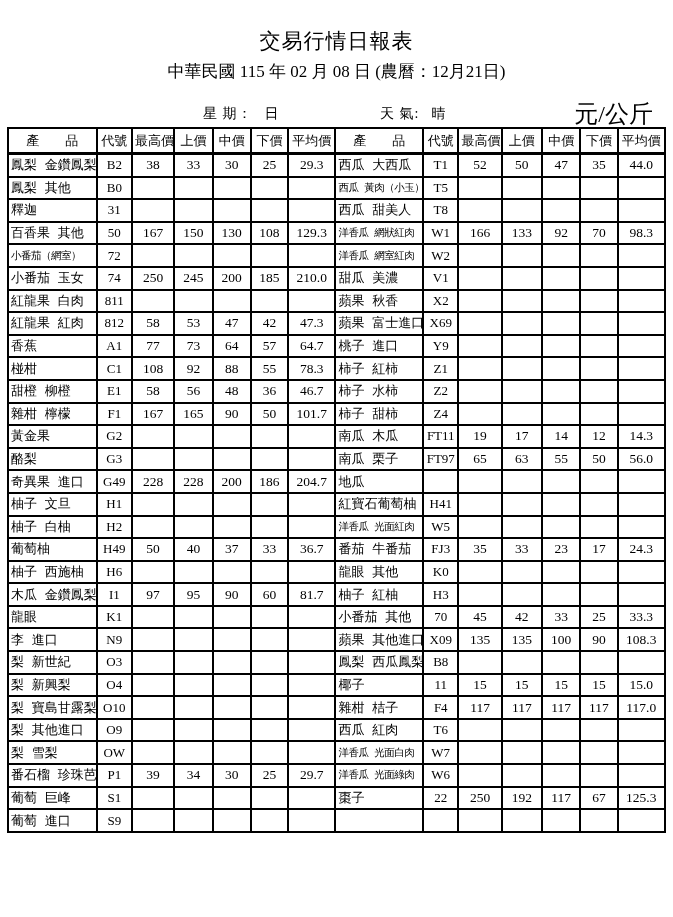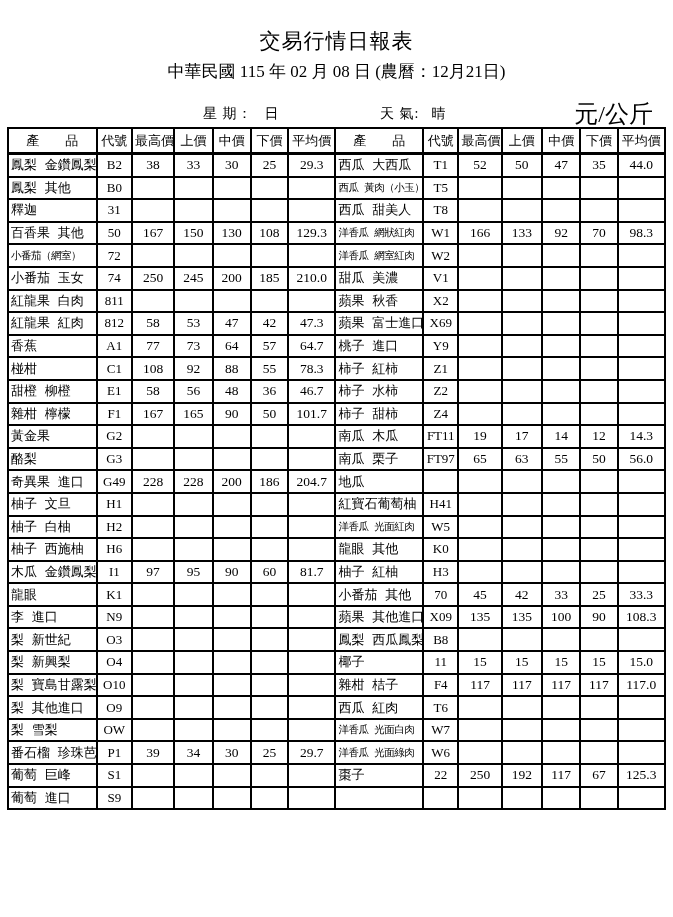--- a/index.html
+++ b/index.html
@@ -382,20 +382,36 @@
           <td class="num"></td>
           <td class="prod small">洋香瓜 光面紅肉</td>
           <td class="code">W5</td>
           <td class="num"></td>
           <td class="num"></td>
           <td class="num"></td>
           <td class="num"></td>
           <td class="num"></td>
         </tr>
         <tr>
+          <td class="prod">葡萄柚</td>
+          <td class="code">H49</td>
+          <td class="num">50</td>
+          <td class="num">40</td>
+          <td class="num">37</td>
+          <td class="num">33</td>
+          <td class="num">36.7</td>
+          <td class="prod">番茄 牛番茄</td>
+          <td class="code">FJ3</td>
+          <td class="num">35</td>
+          <td class="num">33</td>
+          <td class="num">23</td>
+          <td class="num">17</td>
+          <td class="num">24.3</td>
+        </tr>
+        <tr>
           <td class="prod">柚子 西施柚</td>
           <td class="code">H6</td>
           <td class="num"></td>
           <td class="num"></td>
           <td class="num"></td>
           <td class="num"></td>
           <td class="num"></td>
           <td class="prod">龍眼 其他</td>
           <td class="code">K0</td>
           <td class="num"></td>

